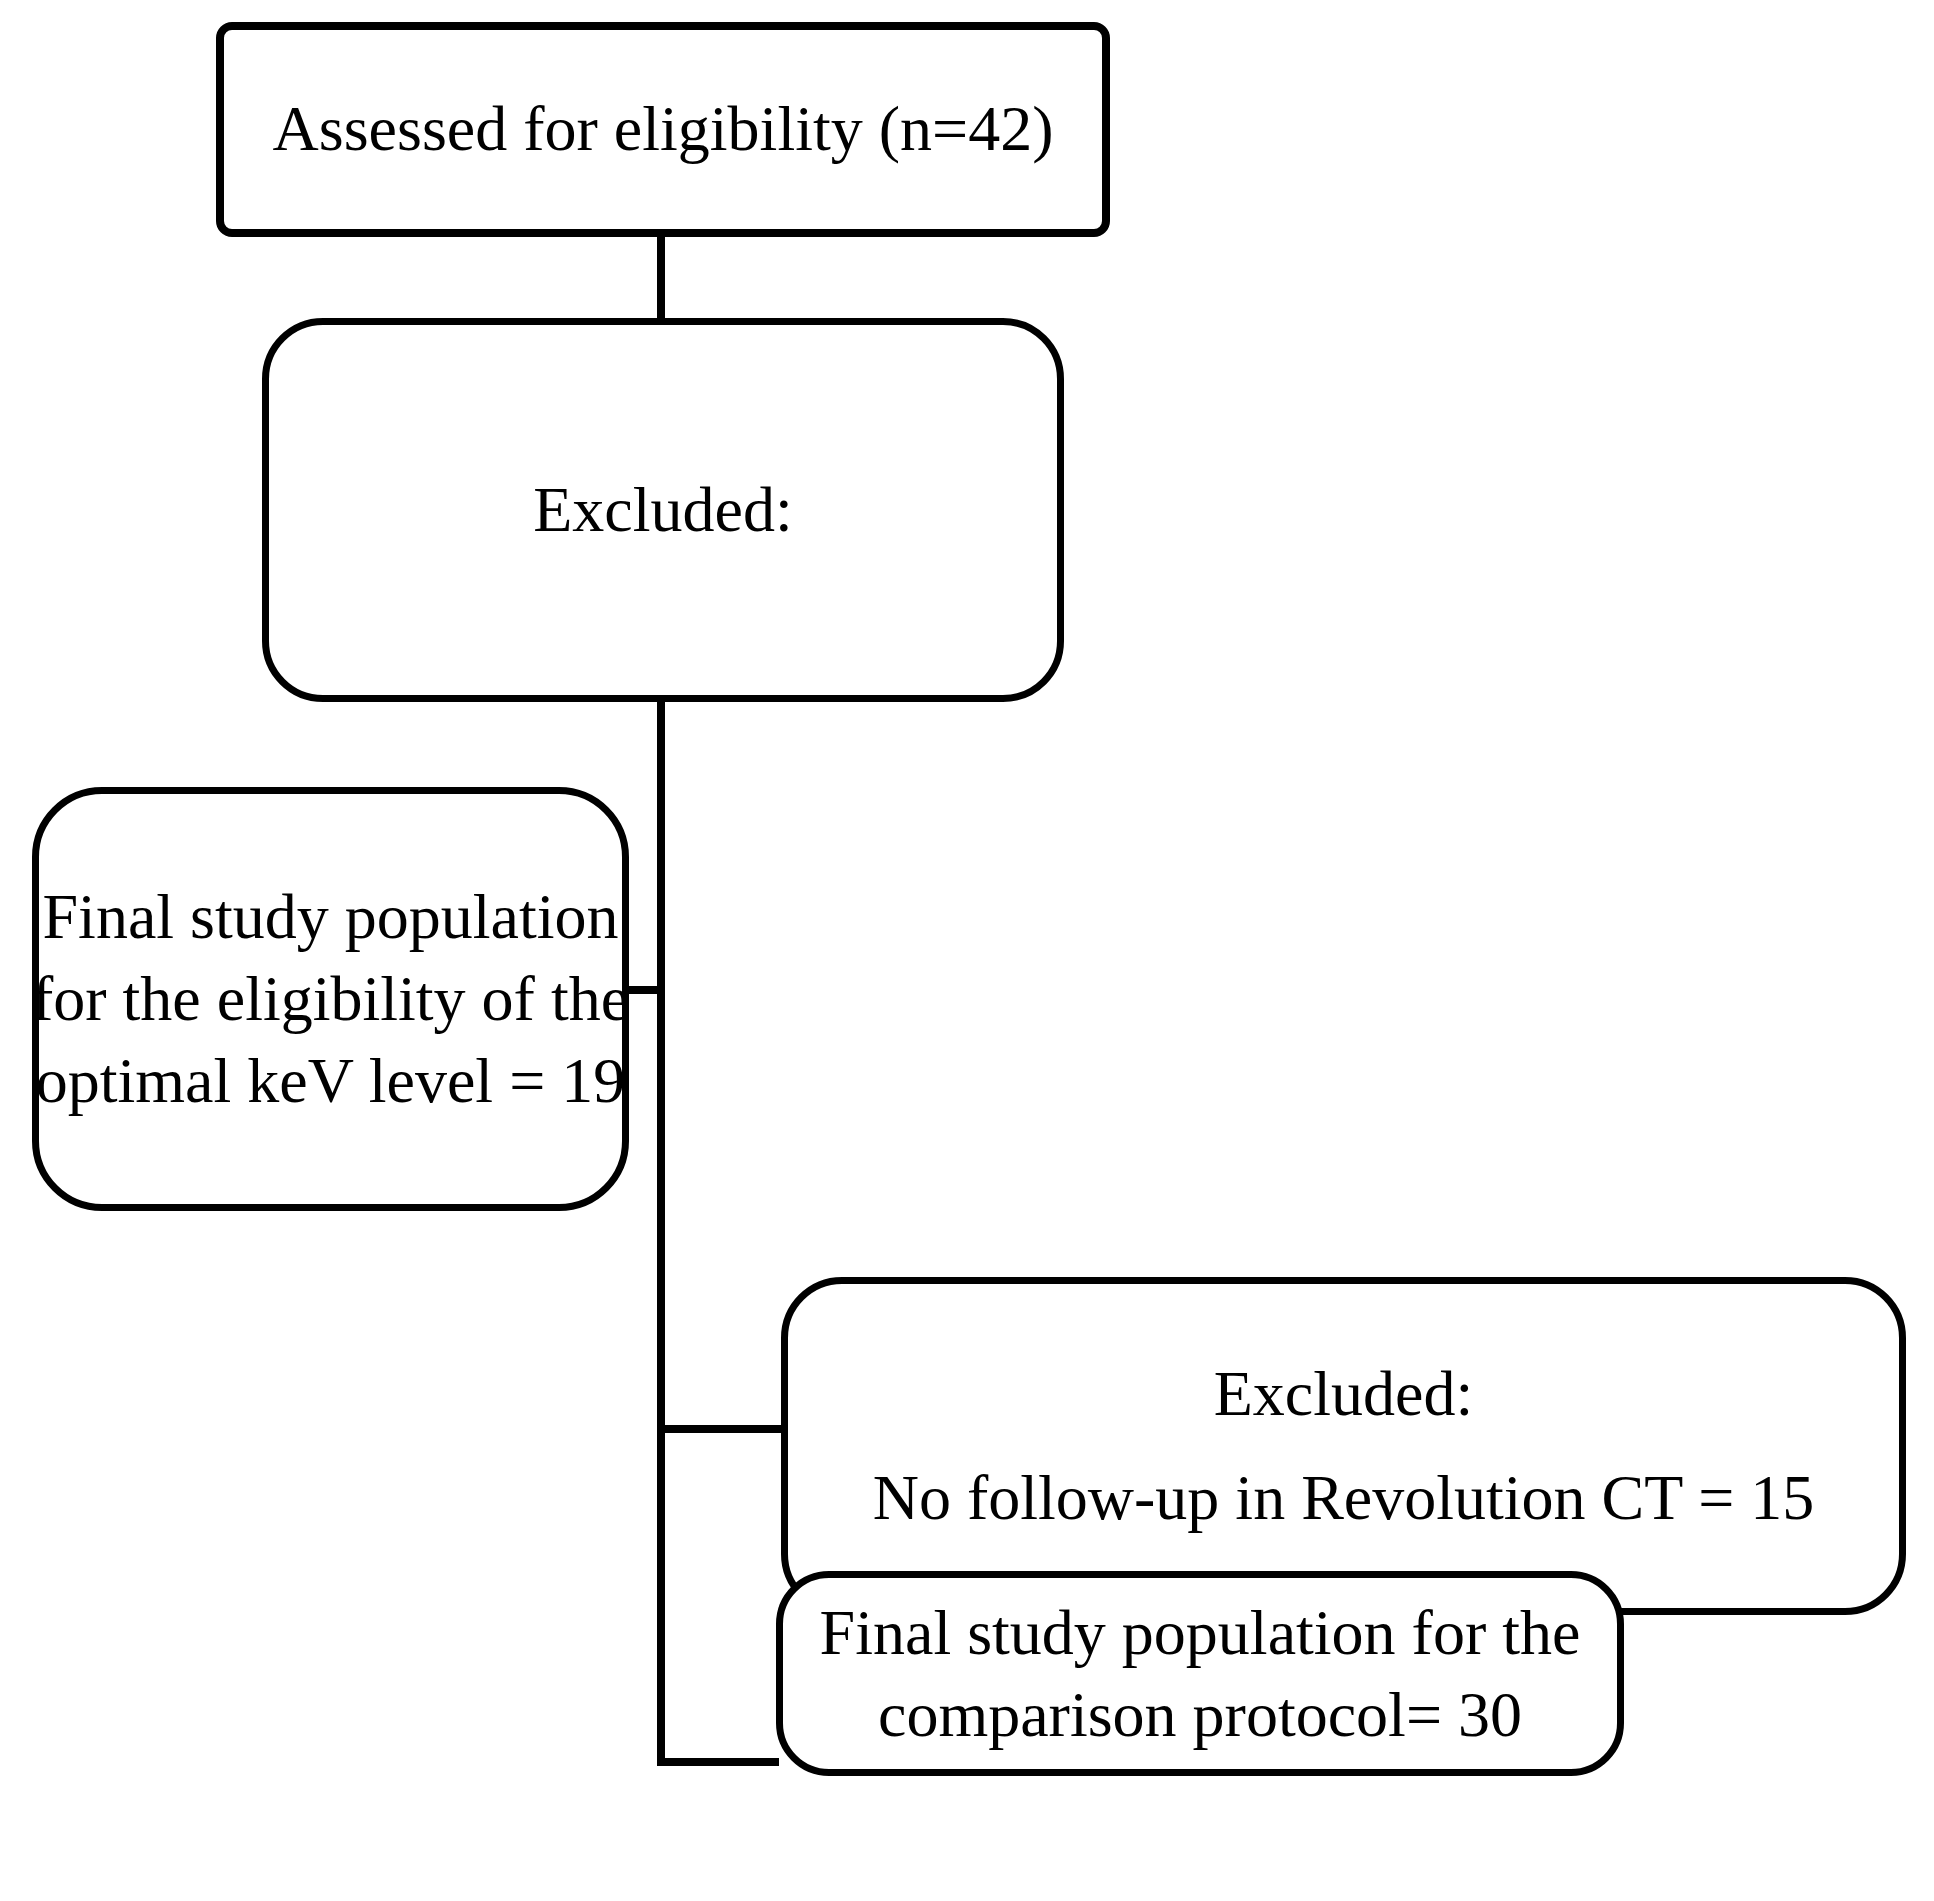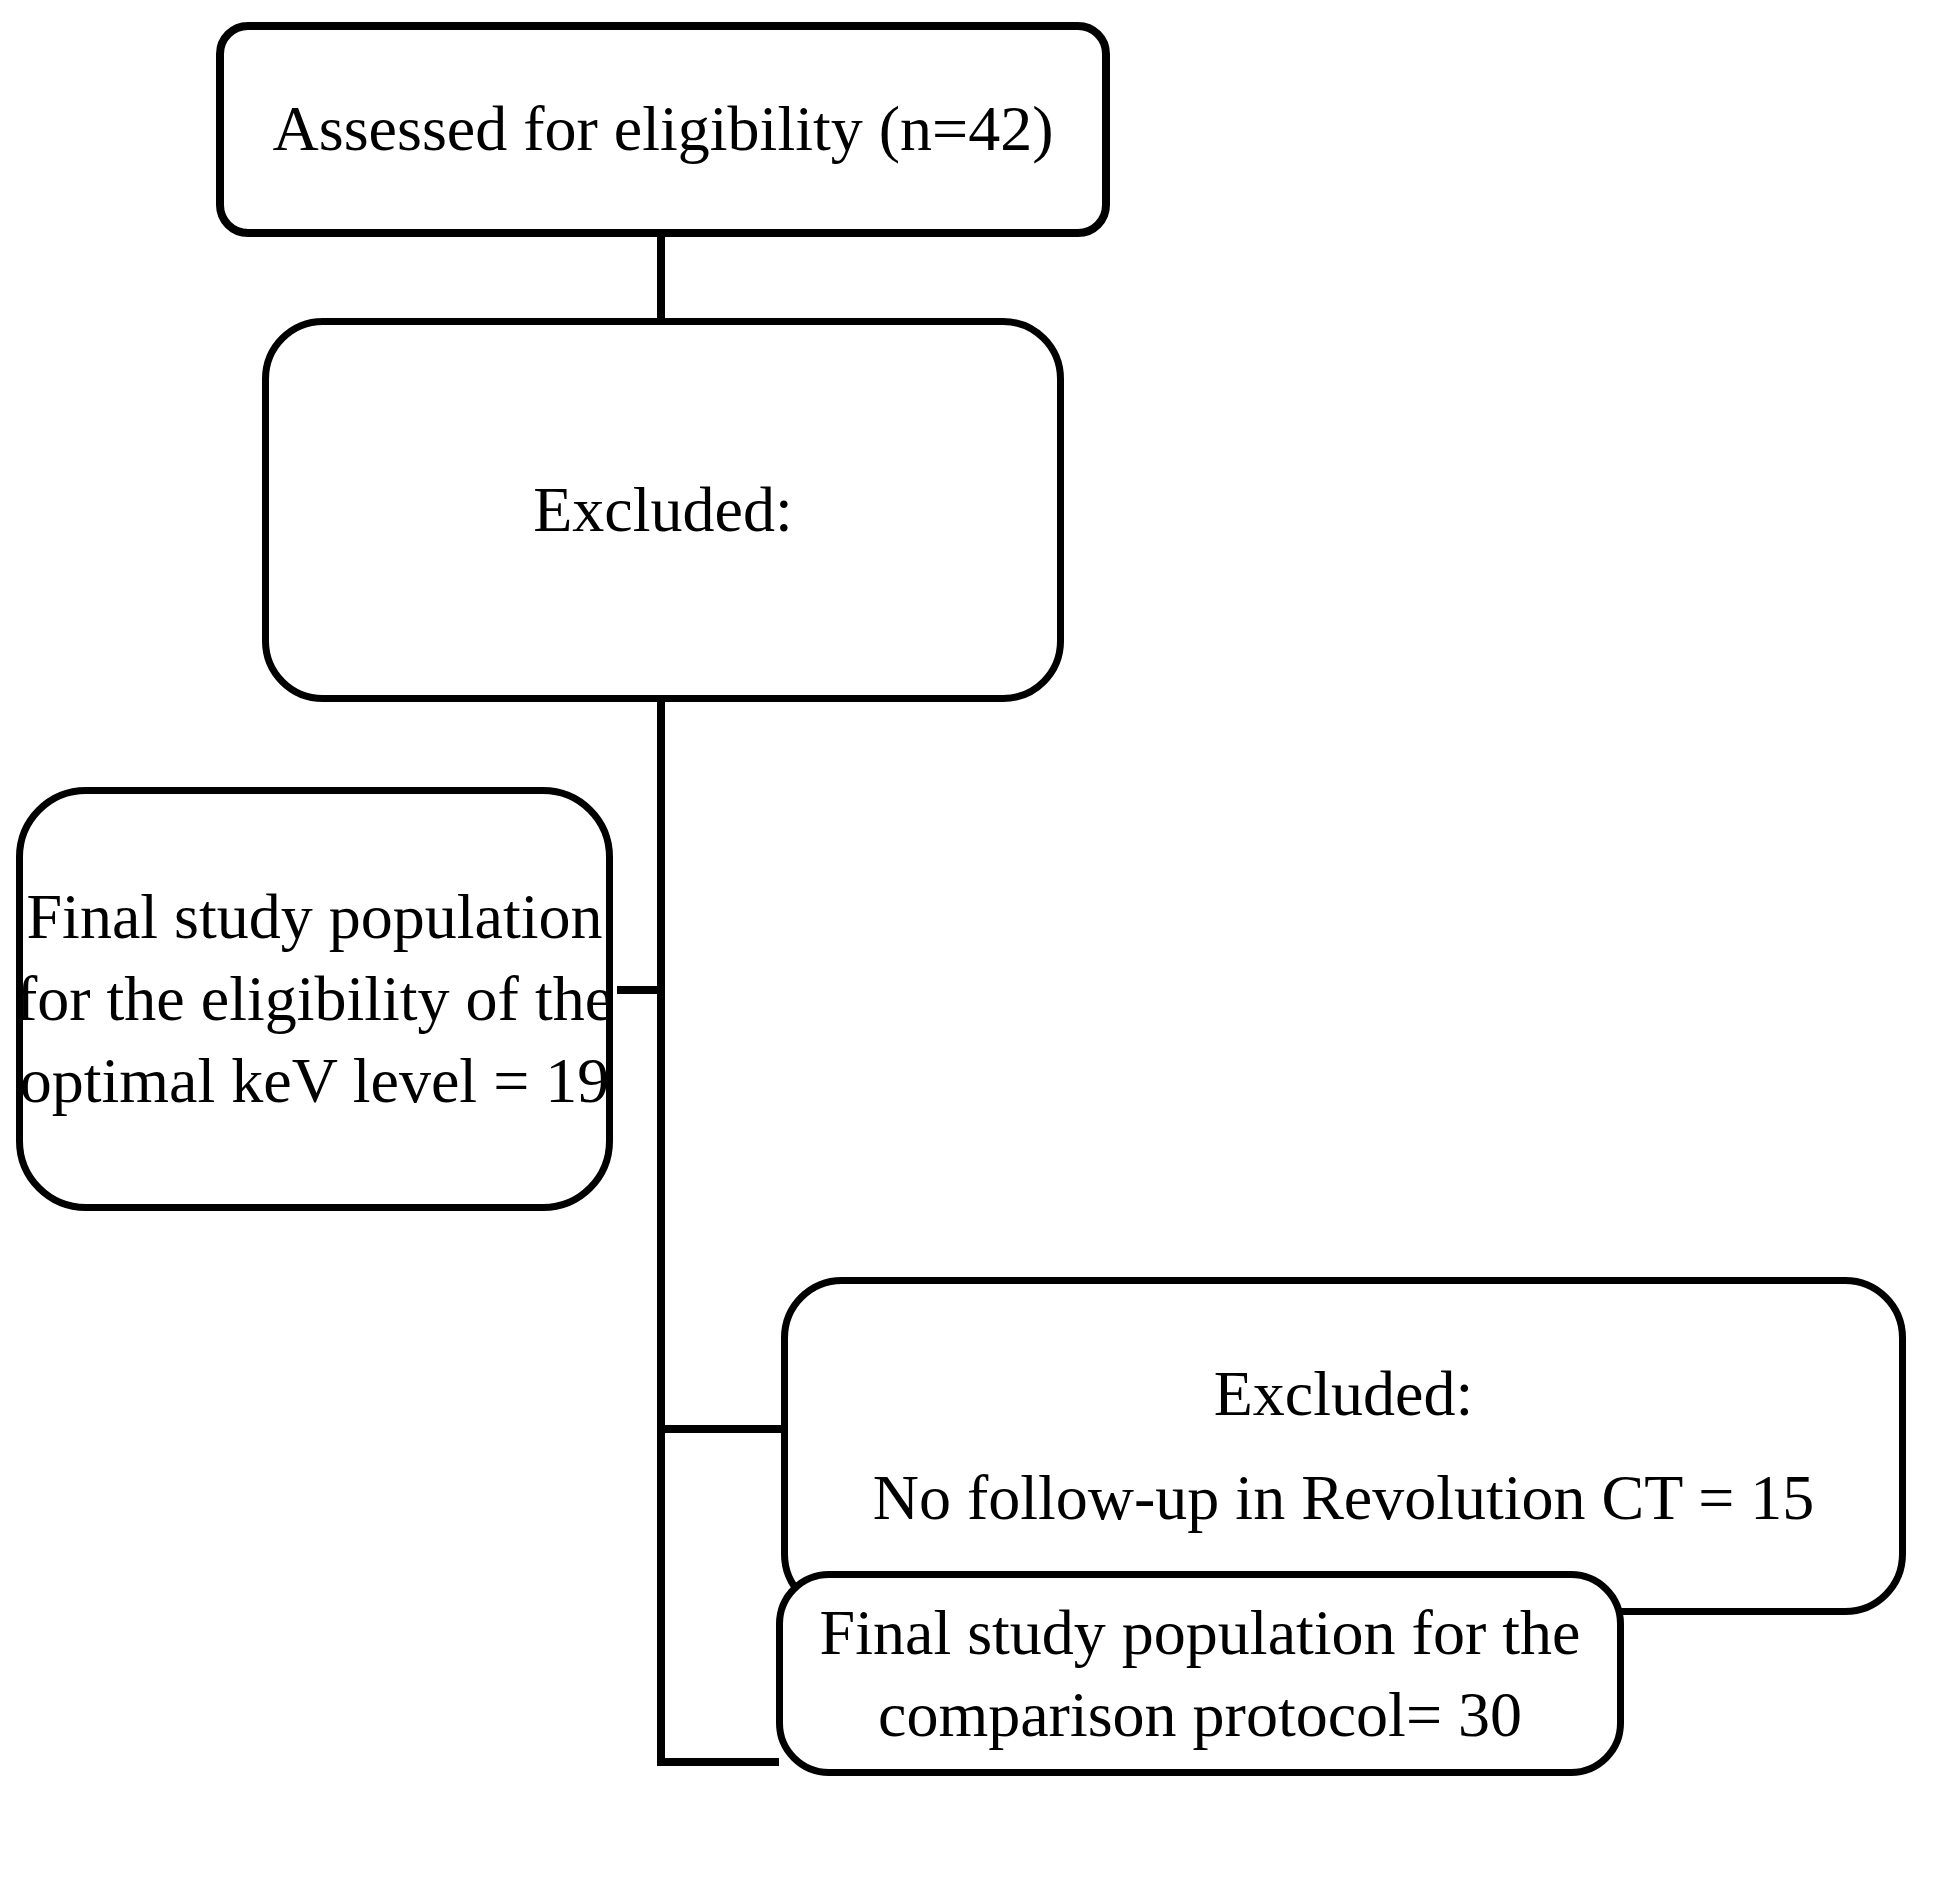--- a/index.html
+++ b/index.html
@@ -40,29 +40,29 @@
 <body>
 
 <div class="canvas">
 
   <div class="connector" style="left:657px; top:237px; width:8px; height:84px;"></div>
   <div class="connector" style="left:657px; top:699px; width:8px; height:1067px;"></div>
   <div class="connector" style="left:617px; top:986px; width:48px; height:8px;"></div>
   <div class="connector" style="left:657px; top:1425px; width:127px; height:8px;"></div>
   <div class="connector" style="left:657px; top:1758px; width:122px; height:8px;"></div>
 
-  <div class="flow-box lh-single" style="left:216px; top:22px; width:894px; height:215px; border-width:8px; border-radius:32px;">
+  <div class="flow-box lh-single" style="left:216px; top:22px; width:894px; height:215px; border-width:8px; border-radius:16px;">
     <span class="text-line">Assessed for eligibility (n=42)</span>
   </div>
 
   <div class="flow-box lh-loose" style="left:262px; top:318px; width:802px; height:384px; border-radius:61px;">
     <span class="text-line">Excluded:</span>
   </div>
 
-  <div class="flow-box lh-tight" style="left:16px; top:787px; width:597px; height:424px; border-radius:70px;">
+  <div class="flow-box lh-tight" style="left:32px; top:787px; width:597px; height:424px; border-radius:70px;">
     <span class="text-line">Final study population</span>
     <span class="text-line">for the eligibility of the</span>
     <span class="text-line">optimal keV level = 19</span>
   </div>
 
   <div class="flow-box lh-xloose" style="left:781px; top:1277px; width:1125px; height:338px; border-radius:61px;">
     <span class="text-line">Excluded:</span>
     <span class="text-line">No follow-up in Revolution CT = 15</span>
   </div>
 

